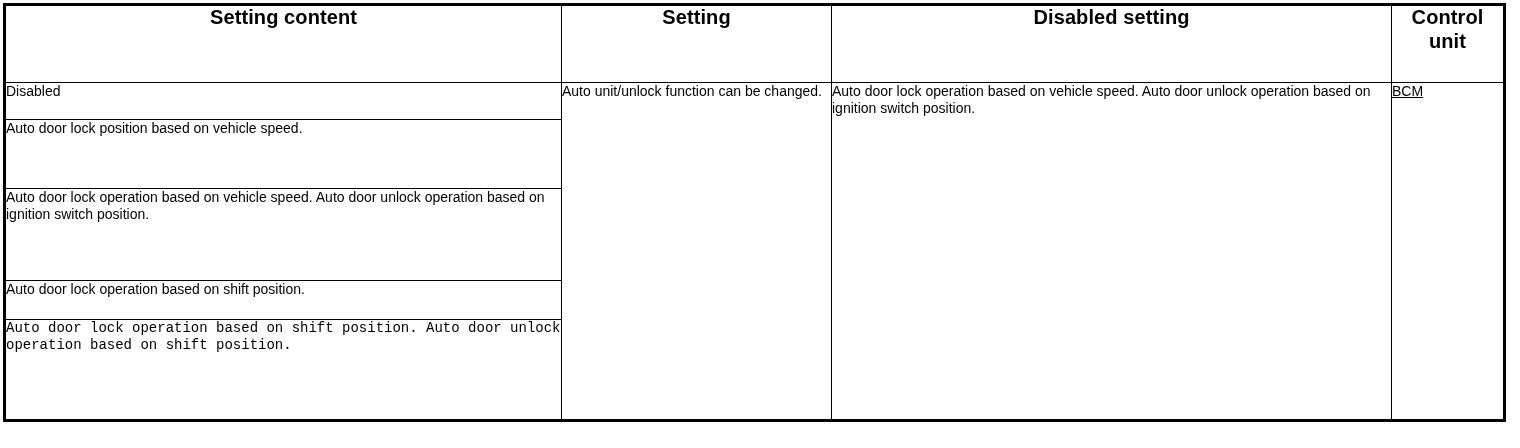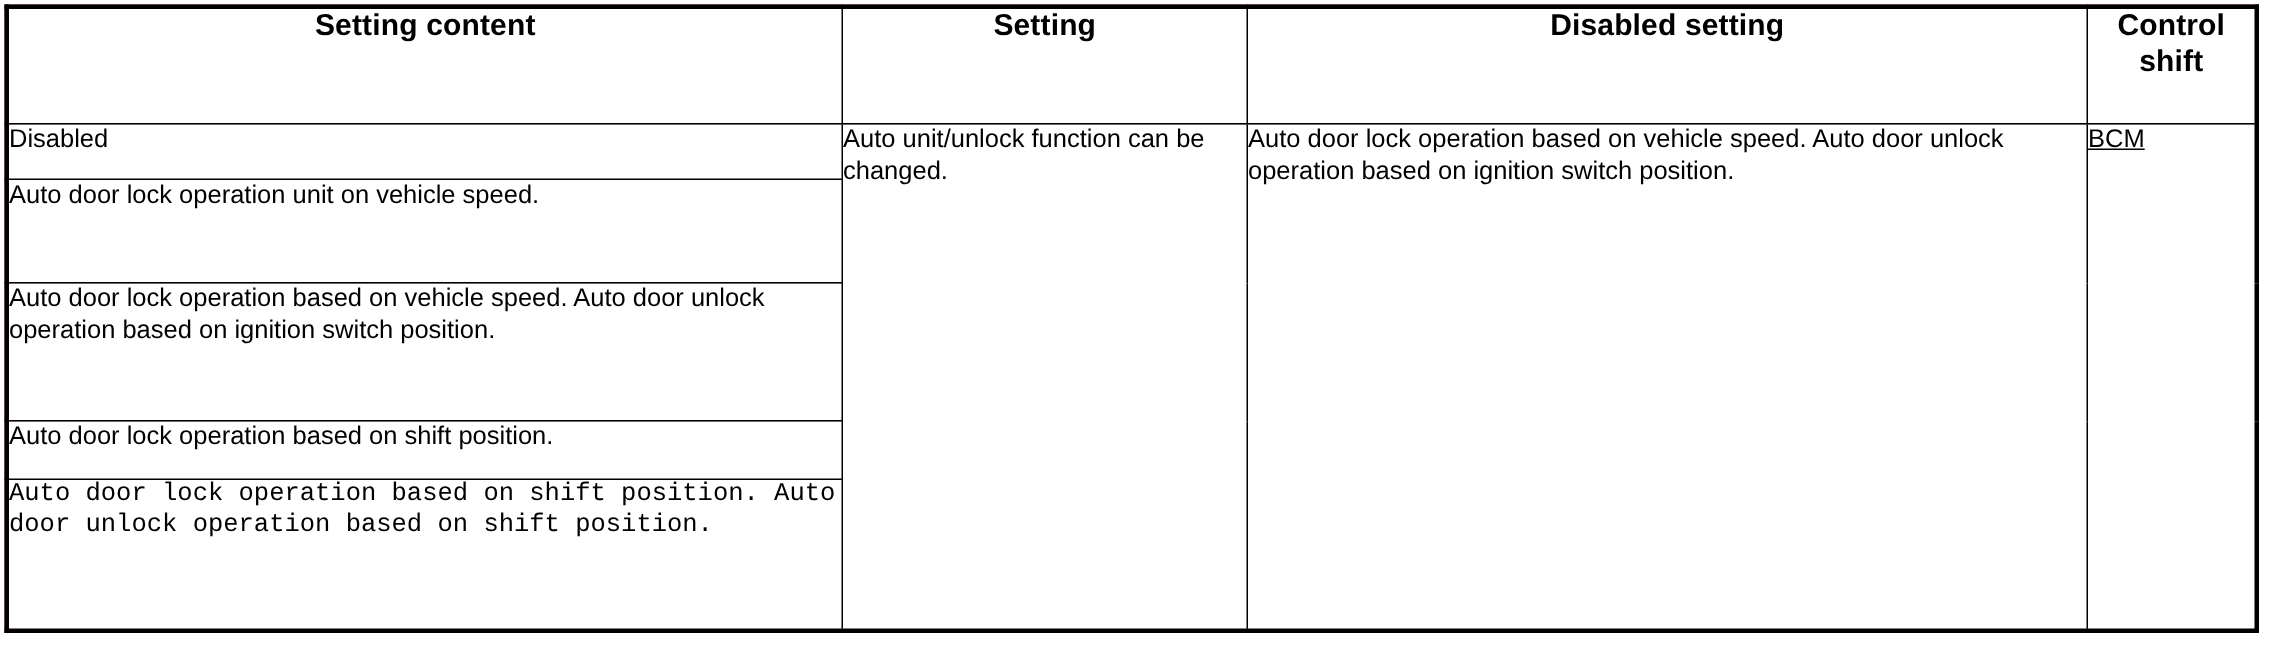--- a/index.html
+++ b/index.html
@@ -22,21 +22,21 @@
     background: #ffffff;
   }
 
   table.spec-table {
     position: absolute;
     left: 3px;
     top: 3px;
     width: 1503px;
     border-collapse: collapse;
     table-layout: fixed;
-    background: #7f1d1d;
+    background: #f97316;
   }
 
   table.spec-table td,
   table.spec-table th {
     border: 1px solid #000000;
     vertical-align: top;
     padding: 0;
     background: #ffffff;
   }
 
@@ -58,21 +58,21 @@
     padding: 0 6px;
   }
 
   
   .col-setting   { width: 557px; }
   .col-function  { width: 270px; }
   .col-initial   { width: 560px; }
   .col-control   { width: 113px; }
 
   td.cell {
-    font-size: 17px;
+    font-size: 14px;
     line-height: 1.22;
     padding: 5px 6px 6px 6px;
   }
 
   td.cell-setting   { padding-left: 7px; }
   td.cell-function  { padding-left: 10px; vertical-align: middle; }
   td.cell-initial   { padding-left: 12px; vertical-align: middle; }
   td.cell-control   { padding-left: 9px;  vertical-align: middle; text-decoration: underline; }
 
   
@@ -95,21 +95,21 @@
       <col class="col-function">
       <col class="col-initial">
       <col class="col-control">
     </colgroup>
 
     <thead>
       <tr>
         <th>Setting content</th>
         <th>Setting</th>
         <th>Disabled setting</th>
-        <th>Control shift</th>
+        <th>Control unit</th>
       </tr>
     </thead>
 
     <tbody>
 
       <tr class="r1">
         <td class="cell cell-setting">
           <span class="txt">Disabled</span>
         </td>
         <td class="cell cell-function" rowspan="5">
@@ -118,21 +118,21 @@
         <td class="cell cell-initial" rowspan="5">
           <span class="txt">Auto door lock operation based on vehicle speed. Auto door unlock operation based on ignition switch position.</span>
         </td>
         <td class="cell cell-control" rowspan="5">
           <span class="txt">BCM</span>
         </td>
       </tr>
 
       <tr class="r2">
         <td class="cell cell-setting">
-          <span class="txt">Auto door lock operation unit on vehicle speed.</span>
+          <span class="txt">Auto door lock position based on vehicle speed.</span>
         </td>
       </tr>
 
       <tr class="r3">
         <td class="cell cell-setting">
           <span class="txt">Auto door lock operation based on vehicle speed. Auto door unlock operation based on ignition switch position.</span>
         </td>
       </tr>
 
       <tr class="r4">

